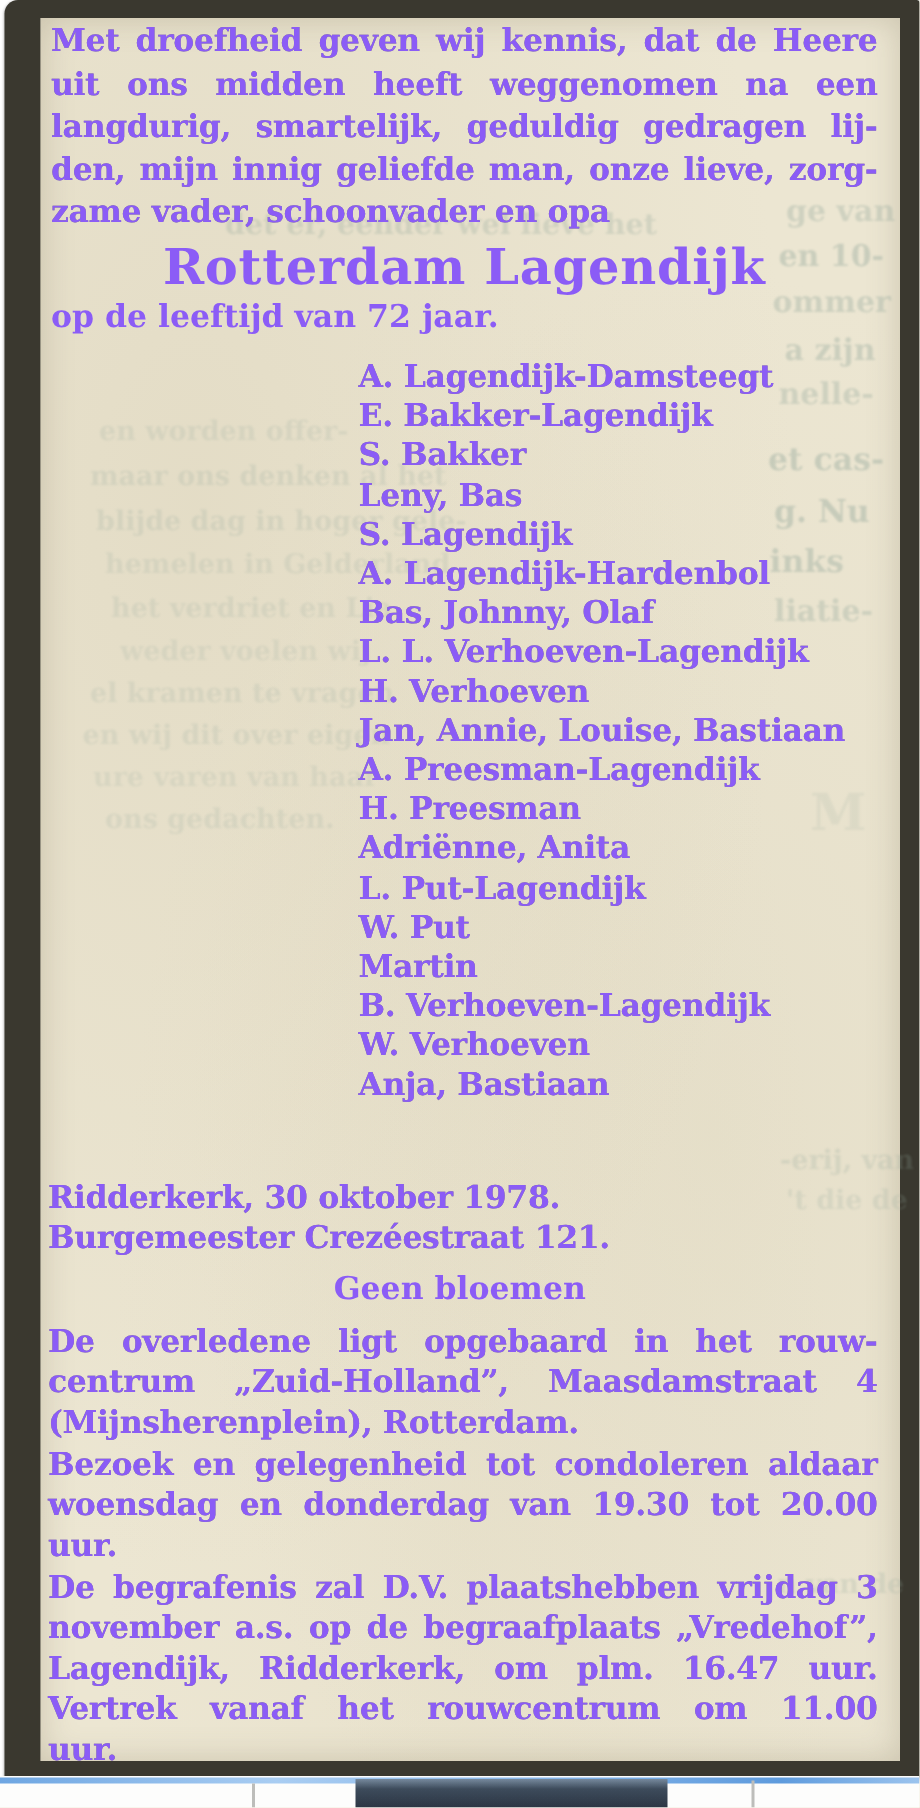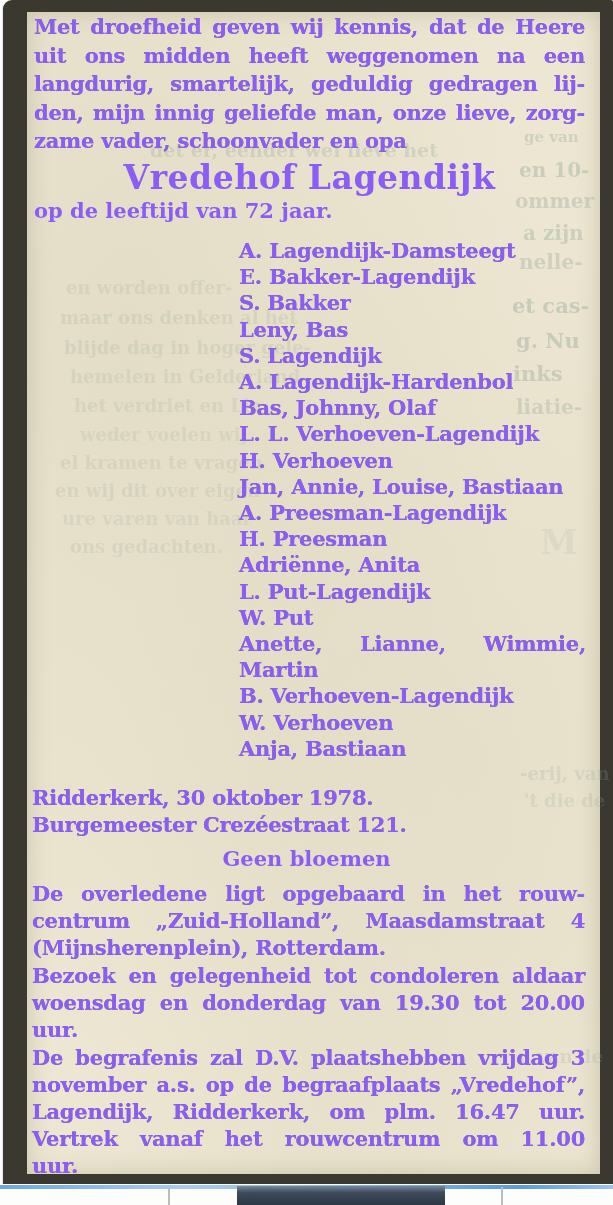--- a/index.html
+++ b/index.html
@@ -55,21 +55,21 @@
 </head>
 <body>
 
 <div class="clipping">
   <div class="paper"></div>
 </div>
 
 <div class="content">
 
   <div class="ghost" style="left:150px;top:139px;font-size:19px;opacity:.28">det er, eender wel lieve het</div>
-  <div class="ghost" style="left:524px;top:128px;font-size:15px;opacity:.32">ge van</div>
+  <div class="ghost" style="left:524px;top:128px;font-size:20px;opacity:.32">ge van</div>
   <div class="ghost" style="left:519px;top:158px;font-size:20px;opacity:.38">en 10-</div>
   <div class="ghost" style="left:515px;top:189px;font-size:20px;opacity:.34">ommer</div>
   <div class="ghost" style="left:523px;top:221px;font-size:20px;opacity:.36">a zijn</div>
   <div class="ghost" style="left:519px;top:250px;font-size:20px;opacity:.32">nelle-</div>
   <div class="ghost" style="left:512px;top:293px;font-size:21px;opacity:.40">et cas-</div>
   <div class="ghost" style="left:516px;top:328px;font-size:21px;opacity:.40">g. Nu</div>
   <div class="ghost" style="left:513px;top:361px;font-size:21px;opacity:.38">inks</div>
   <div class="ghost" style="left:516px;top:395px;font-size:20px;opacity:.32">liatie-</div>
   <div class="ghost" style="left:540px;top:522px;font-size:34px;opacity:.14">M</div>
   <div class="ghost" style="left:520px;top:763px;font-size:18px;opacity:.22">-erij, van</div>
@@ -87,41 +87,40 @@
   <div class="ghost" style="left:70px;top:536px;font-size:18px;opacity:.18">ons gedachten.</div>
 
   <div class="blk intro">
     <div class="line jl">Met droefheid geven wij kennis, dat de Heere</div>
     <div class="line jl">uit ons midden heeft weggenomen na een</div>
     <div class="line jl">langdurig, smartelijk, geduldig gedragen lij-</div>
     <div class="line jl">den, mijn innig geliefde man, onze lieve, zorg-</div>
     <div class="line ll">zame vader, schoonvader en opa</div>
   </div>
 
-  <div class="blk deceased">Vredehof Lagendijk</div>
+  <div class="blk deceased">Rotterdam Lagendijk</div>
 
   <div class="blk age">op de leeftijd van 72 jaar.</div>
 
   <div class="blk names">
     <div class="line">A. Lagendijk-Damsteegt</div>
     <div class="line">E. Bakker-Lagendijk</div>
     <div class="line">S. Bakker</div>
     <div class="line">Leny, Bas</div>
     <div class="line">S. Lagendijk</div>
     <div class="line">A. Lagendijk-Hardenbol</div>
     <div class="line">Bas, Johnny, Olaf</div>
     <div class="line">L. L. Verhoeven-Lagendijk</div>
     <div class="line">H. Verhoeven</div>
     <div class="line">Jan, Annie, Louise, Bastiaan</div>
     <div class="line">A. Preesman-Lagendijk</div>
     <div class="line">H. Preesman</div>
     <div class="line">Adriënne, Anita</div>
     <div class="line">L. Put-Lagendijk</div>
     <div class="line">W. Put</div>
-    <div class="line jl">Anette, Lianne, Wimmie,</div>
     <div class="line">Martin</div>
     <div class="line">B. Verhoeven-Lagendijk</div>
     <div class="line">W. Verhoeven</div>
     <div class="line">Anja, Bastiaan</div>
   </div>
 
   <div class="blk dateblk">
     <div class="line">Ridderkerk, 30 oktober 1978.</div>
     <div class="line">Burgemeester Crezéestraat 121.</div>
   </div>

